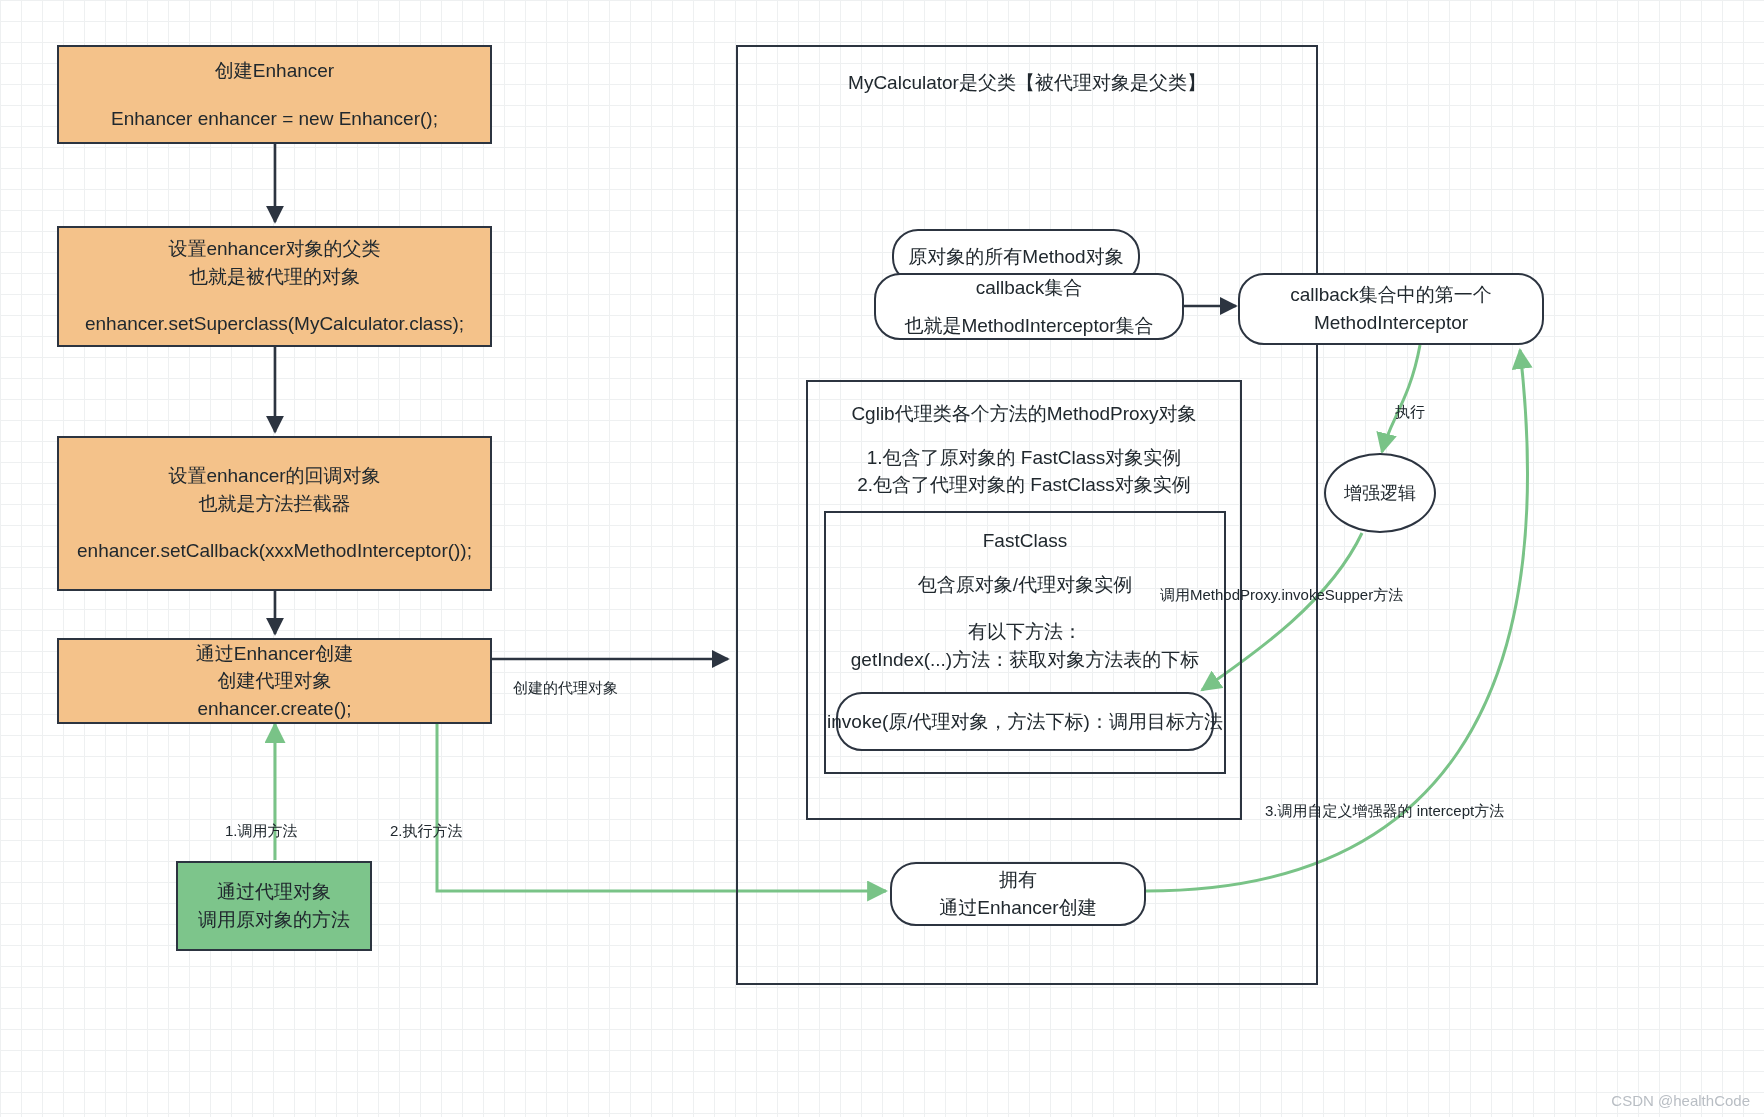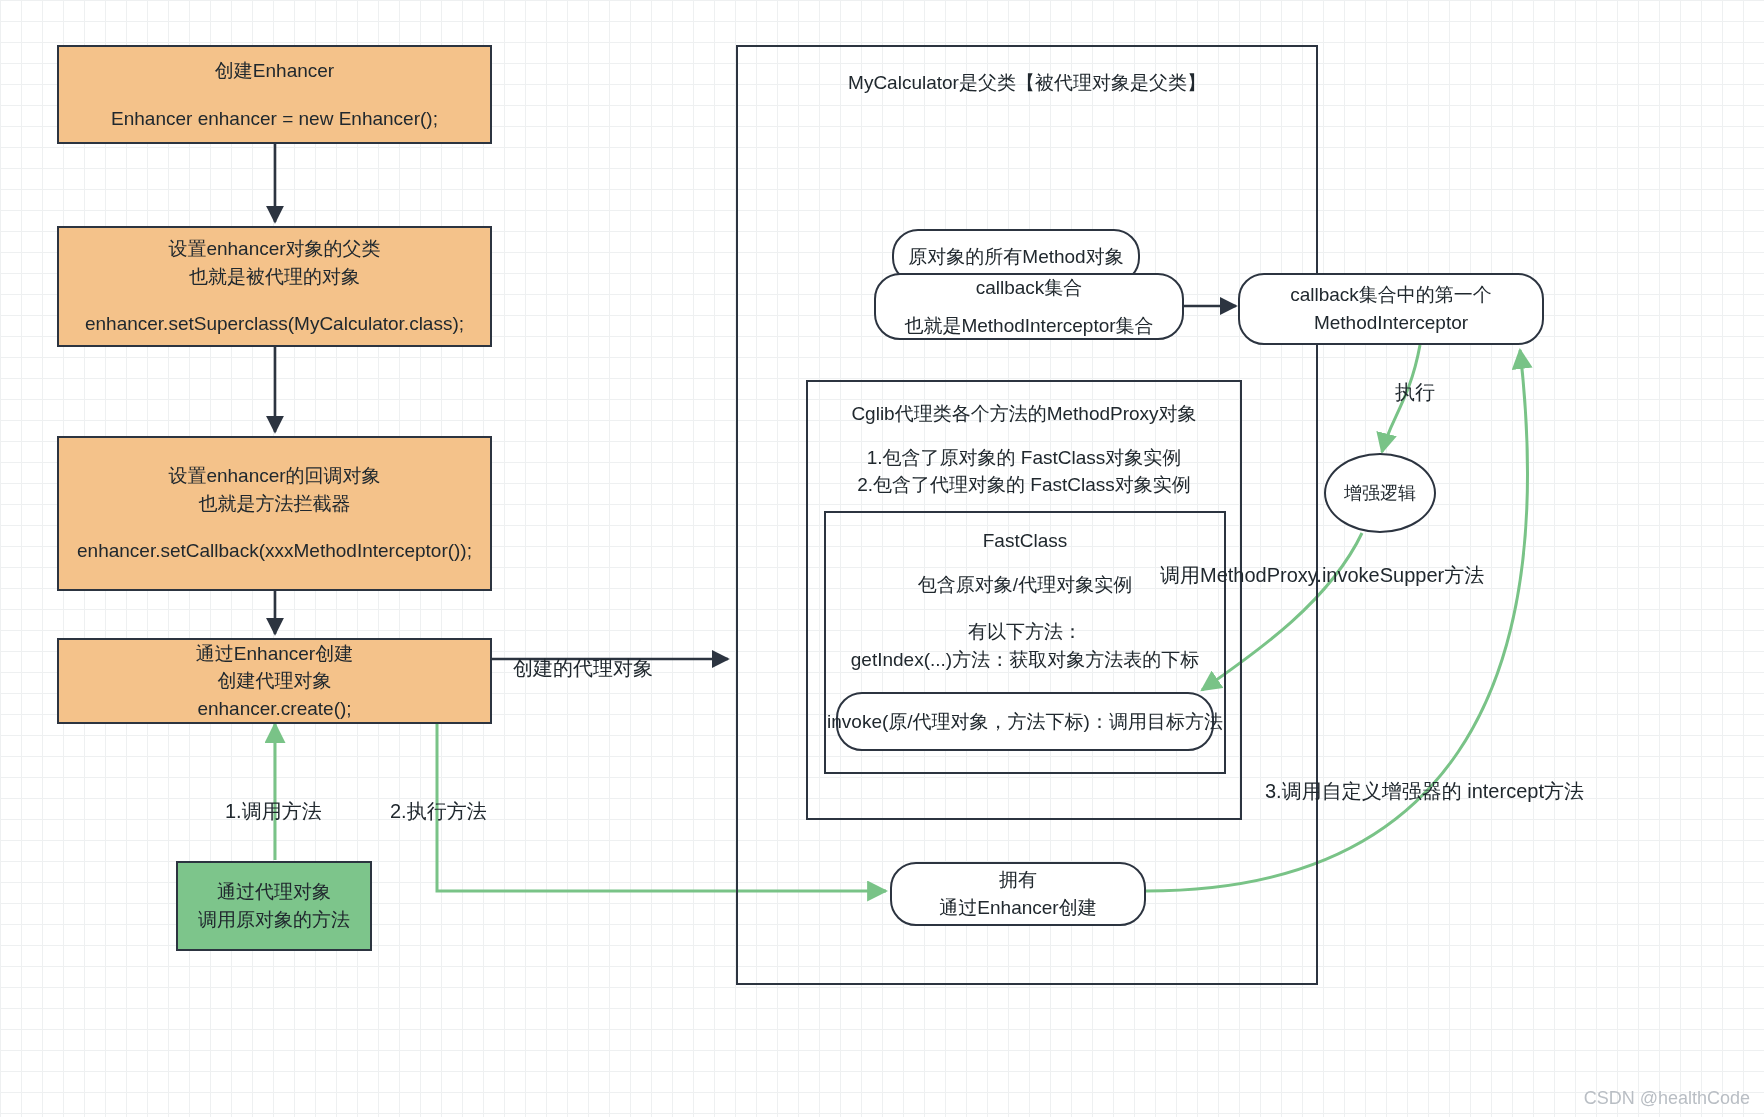--- a/index.html
+++ b/index.html
@@ -64,30 +64,31 @@
   .ellipse {
     background: #ffffff;
     border: 2.5px solid #2c3440;
     border-radius: 50%;
     font-size: 18px;
   }
   .line { display: block; white-space: nowrap; }
   .gap { height: 20px; }
   .edge-label {
     position: absolute;
-    font-size: 20px;
+    font-size: 15px;
     color: #20282e;
     white-space: nowrap;
     font-family: "Liberation Sans", "DejaVu Sans", sans-serif;
+    margin-top: 24px;
   }
   .watermark {
     position: absolute;
     right: 14px;
     bottom: 8px;
-    font-size: 18px;
+    font-size: 15px;
     color: #b9bec4;
     font-family: "Liberation Sans", "DejaVu Sans", sans-serif;
     text-align: right;
   }
   .inner-title { font-size: 19px; }
   .body-lines { margin-top: 16px; }
 </style>
 </head>
 <body>
 

